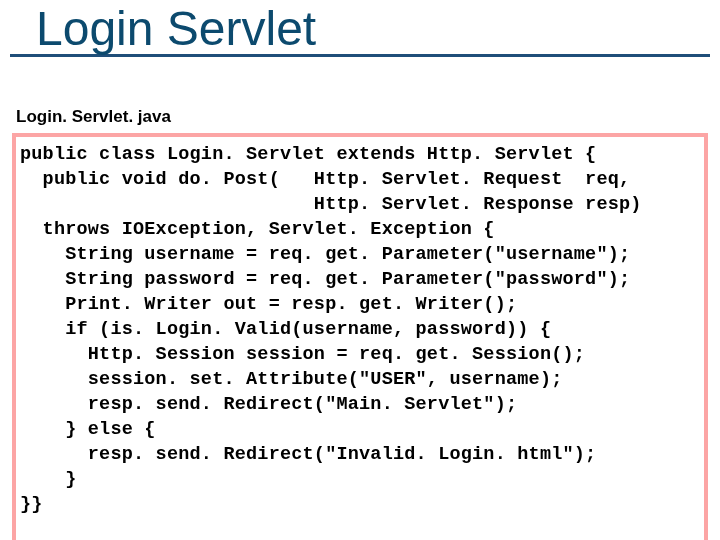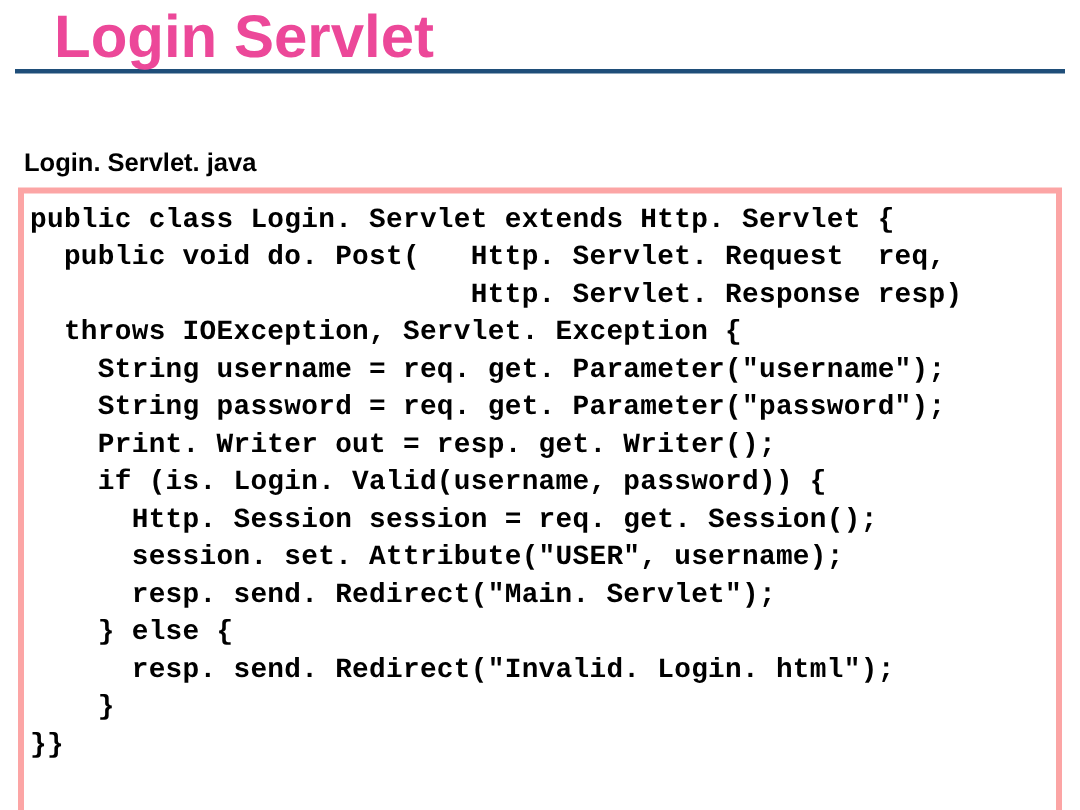--- a/index.html
+++ b/index.html
@@ -11,23 +11,23 @@
     font-family: "Segoe UI", Arial, sans-serif;
     overflow: hidden;
   }
   .slide {
     width: 720px;
     height: 540px;
     position: relative;
     box-sizing: border-box;
   }
   .title {
-    font-size: 40px;
-    font-weight: 700;
-    color: #ec4899;
+    font-size: 48px;
+    font-weight: 400;
+    color: #0c4a6e;
     padding: 4px 0 0 26px;
     line-height: 1.05;
     border-bottom: 3px solid #1f4e79;
     margin: 0 10px 0 10px;
   }
   .subtitle {
     font-size: 17px;
     font-weight: 700;
     color: #000000;
     padding: 2px 0 6px 16px;

